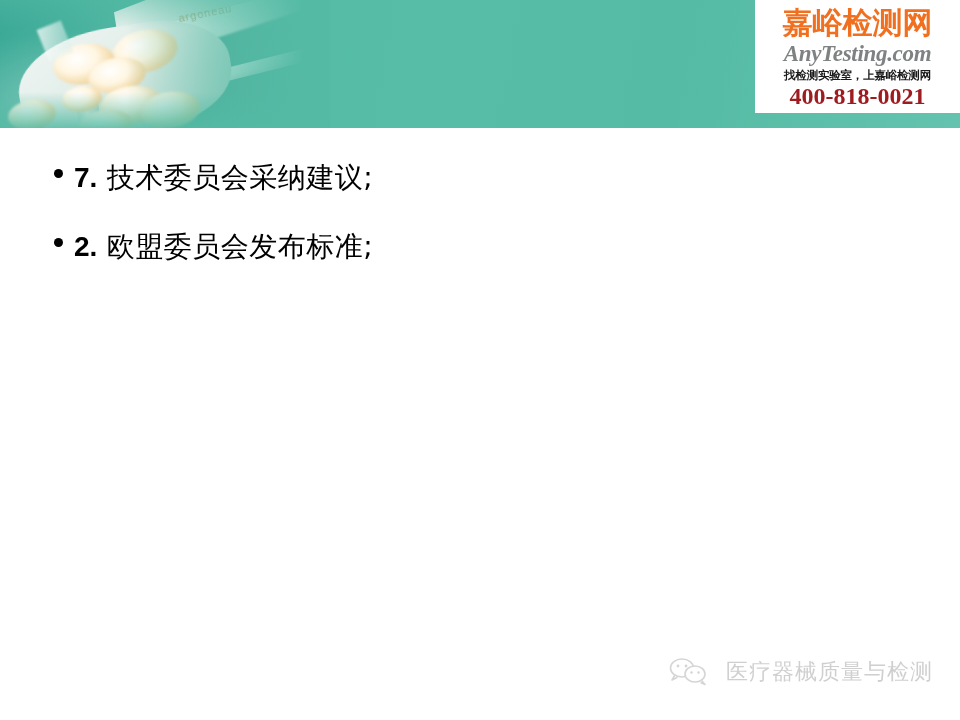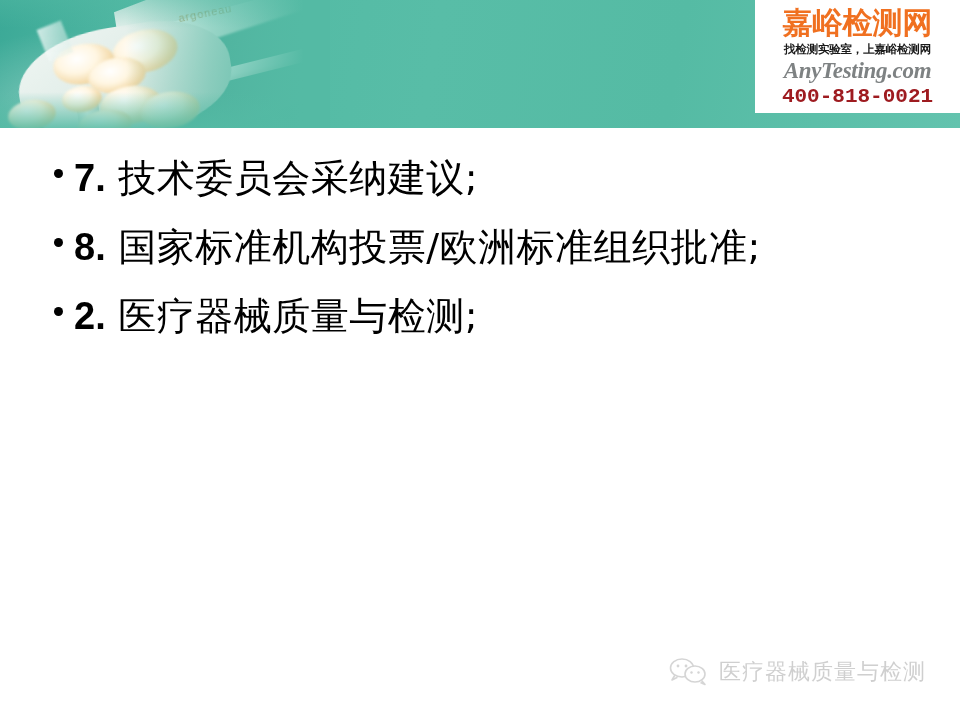--- a/index.html
+++ b/index.html
@@ -185,22 +185,22 @@
   #logo-slogan {
     font-family: "DejaVu Sans", "Liberation Sans", sans-serif;
     font-size: 11.5px;
     font-weight: bold;
     color: #1a1a1a;
     line-height: 17px;
     white-space: nowrap;
     letter-spacing: -0.2px;
   }
   #logo-phone {
-    font-family: Liberation Mono, monospace;
-    font-size: 21px;
+    font-family: Liberation Serif, serif;
+    font-size: 24px;
     font-weight: bold;
     color: #9e1b20;
     line-height: 25px;
     letter-spacing: 0px;
     white-space: nowrap;
   }
 
   
   #bullet-list {
     position: absolute;
@@ -223,40 +223,40 @@
     display: block;
     width: 9px;
     height: 9px;
     border-radius: 50%;
     background: #000000;
     margin-left: 6px;
   }
   .bullet-text {
     flex: 1 1 auto;
     font-family: "DejaVu Sans", "Liberation Sans", sans-serif;
-    font-size: 38px;
+    font-size: 28px;
     line-height: 60px;
     color: #000000;
     letter-spacing: 0.5px;
     word-break: break-all;
   }
   .bullet-text .num {
     font-family: "Liberation Sans", sans-serif;
     font-weight: bold;
     letter-spacing: 0px;
   }
 
   
   #watermark {
     position: absolute;
     left: 668px;
     top: 657px;
     display: flex;
     align-items: center;
-    gap: 9px;
+    gap: 16px;
     opacity: 0.55;
   }
   #watermark .wm-icon { flex: 0 0 auto; line-height: 0; }
   #watermark .wm-text {
     font-family: "DejaVu Sans", "Liberation Sans", sans-serif;
     font-size: 22px;
     color: #a9a9a9;
     letter-spacing: 1px;
     white-space: nowrap;
   }
@@ -285,49 +285,43 @@
       <div class="bulb b7"></div>
       <div class="bulb b8"></div>
       <div class="tag"></div>
       <div class="brand-text">argoneau</div>
       <div class="feather"></div>
       <div class="feather-v"></div>
     </div>
 
     <div id="logo-box">
       <div id="logo-cn">嘉峪检测网</div>
+      <div id="logo-en">AnyTesting.com</div>
       <div id="logo-slogan">找检测实验室，上嘉峪检测网</div>
-      <div id="logo-en">AnyTesting.com</div>
       <div id="logo-phone">400-818-0021</div>
     </div>
 
   </div>
 
   <div id="bullet-list">
 
     <div class="bullet-item">
       <div class="bullet-dot">
           <i></i>
         </div>
       <div class="bullet-text"><span class="num">7.</span> <span>技术委员会采纳建议;</span></div>
     </div>
 
+
+
     <div class="bullet-item">
       <div class="bullet-dot">
           <i></i>
         </div>
-      <div class="bullet-text"><span class="num">8.</span> <span>国家标准机构投票/欧洲标准组织批准;</span></div>
-    </div>
-
-
-    <div class="bullet-item">
-      <div class="bullet-dot">
-          <i></i>
-        </div>
-      <div class="bullet-text"><span class="num">2.</span> <span>医疗器械质量与检测;</span></div>
+      <div class="bullet-text"><span class="num">2.</span> <span>欧盟委员会发布标准;</span></div>
     </div>
 
 
 
   </div>
 
   <div id="watermark">
     <span class="wm-icon">
       <svg width="42" height="30" viewBox="0 0 42 30" fill="none" xmlns="http://www.w3.org/2000/svg">
         <ellipse cx="14" cy="11" rx="11.5" ry="9" stroke="#b3b3b3" stroke-width="1.6" fill="none"></ellipse>

